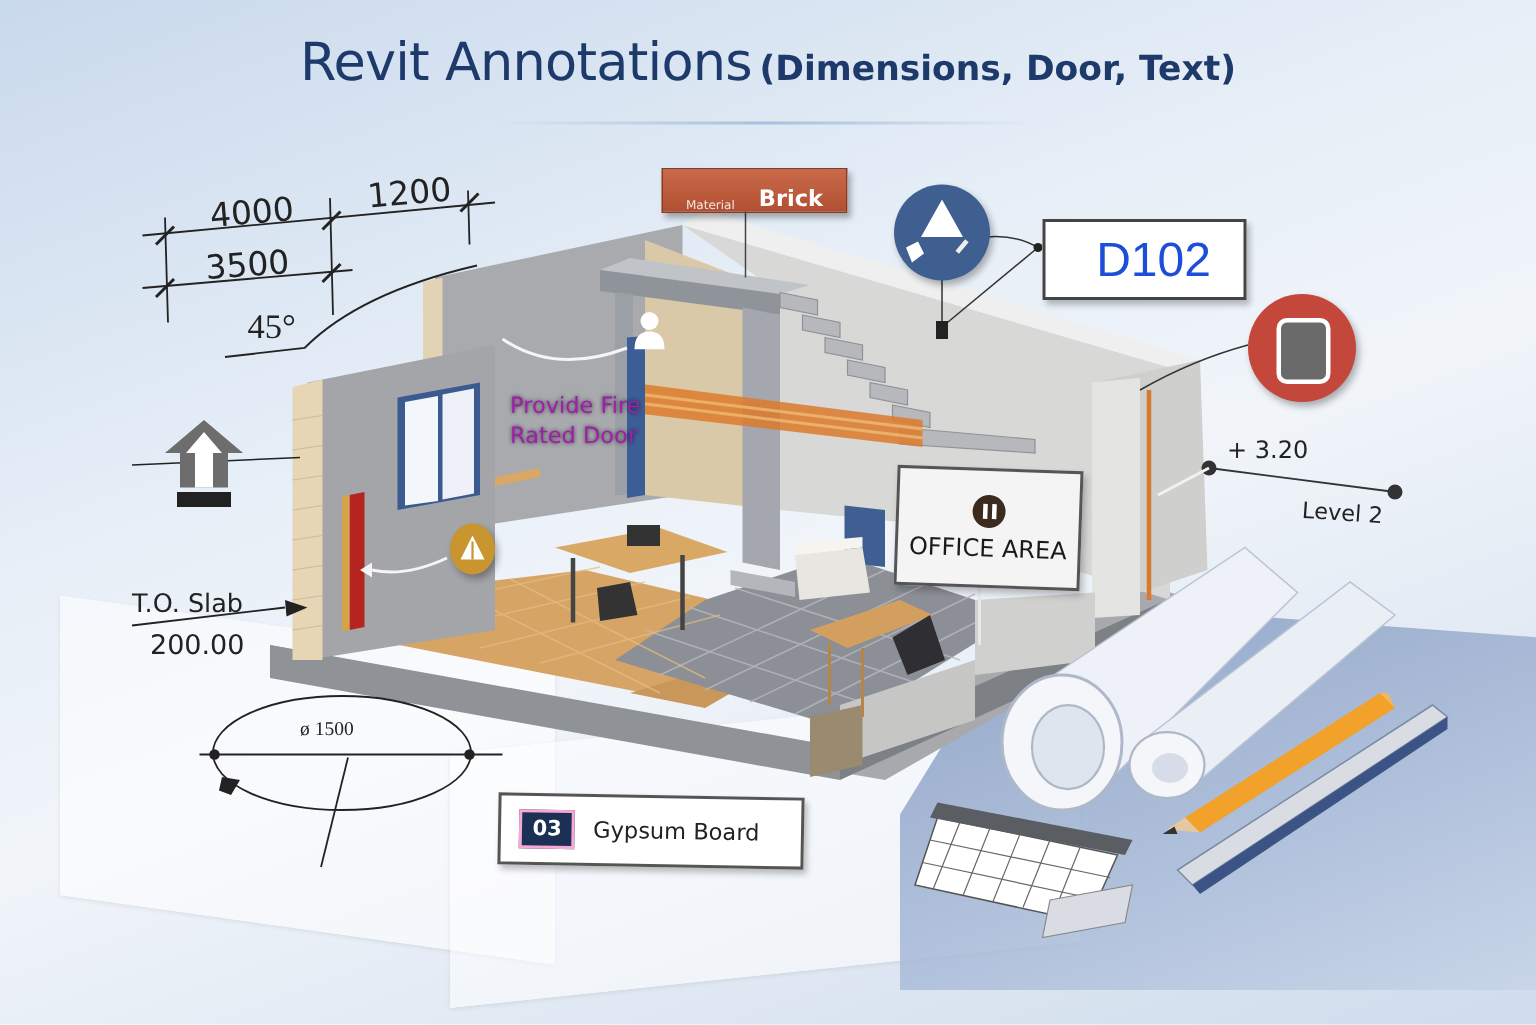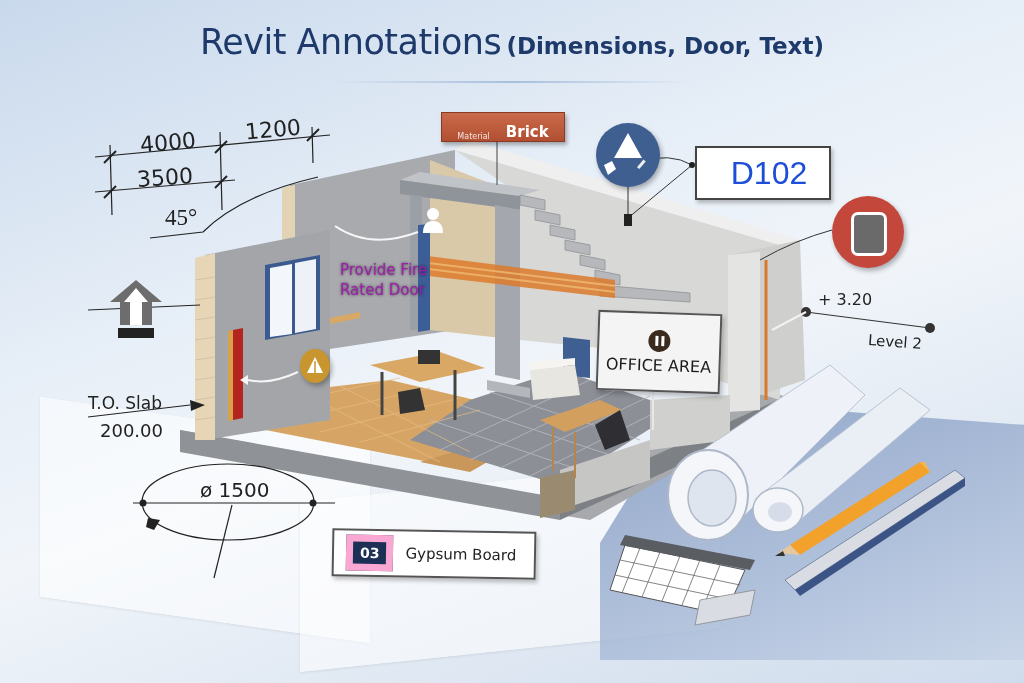--- a/index.html
+++ b/index.html
@@ -27,21 +27,21 @@
     background:linear-gradient(180deg,#c96a4a,#b24f32); border:1px solid #8a3a22;
     box-shadow:2px 3px 4px rgba(0,0,0,0.3); color:#fff; font-weight:bold;
     font-family:"DejaVu Sans", sans-serif;
   }
   .circle-tag { border-radius:50%; box-shadow:2px 3px 5px rgba(0,0,0,0.3); }
   .material-tag {
     background:#fff; border:2px solid #555; box-shadow:2px 3px 4px rgba(0,0,0,0.25);
     display:flex; align-items:center; gap:12px; padding:0 12px;
     font-family:"DejaVu Sans", sans-serif; color:#222;
   }
-  .mat-num { background:#1c2f55; color:#fff; font-weight:bold; padding:3px 7px; border:7px solid #f9a8d4; }
+  .mat-num { background:#1c2f55; color:#fff; font-weight:bold; padding:3px 7px; border:2px solid #f9a8d4; }
   .office-sign {
     background:#f4f4f4; border:2px solid #555; box-shadow:2px 3px 5px rgba(0,0,0,0.25);
     display:flex; flex-direction:column; align-items:center; justify-content:center;
     font-family:"DejaVu Sans", sans-serif; color:#1a1a1a;
   }
   .note-text { color:#a21caf; font-size:15px; text-shadow:0 0 3px rgba(0,0,0,0.7); font-family:"DejaVu Sans", sans-serif; line-height:20px; }
 </style>
 </head>
 <body>
 
@@ -240,21 +240,21 @@
   <circle cx="653" cy="388" r="4" fill="#222"></circle>
 
   <path d="M298,372 Q270,385 248,380" stroke="#f5f5f5" stroke-width="2" fill="none"></path>
   <polygon points="248,375 240,380 248,385" fill="#f5f5f5"></polygon>
 </svg>
 
 <div class="abs dim-text" style="left:140px;top:130px;transform:rotate(-5deg);">4000</div>
 <div class="abs dim-text" style="left:245px;top:117px;transform:rotate(-5deg);">1200</div>
 <div class="abs dim-text" style="left:137px;top:165px;transform:rotate(-4deg);">3500</div>
 <div class="abs dim-text" style="left:165px;top:205px;font-size:23px;font-family:Liberation Serif, serif;">45°</div>
-<div class="abs dim-text" style="left:200px;top:478px;font-size:20px;">ø 1500</div>
+<div class="abs dim-text" style="left:200px;top:478px;font-size:13px;font-family:Liberation Serif, serif;">ø 1500</div>
 
 <div class="abs label-dark" style="left:88px;top:393px;font-size:17px;">T.O. Slab</div>
 <div class="abs label-dark" style="left:100px;top:420px;font-size:18px;">200.00</div>
 
 <div class="abs label-dark" style="left:818px;top:290px;font-size:16px;">+ 3.20</div>
 <div class="abs label-dark" style="left:868px;top:333px;font-size:15px;transform:rotate(4deg);">Level 2</div>
 
 <div class="abs brick-tag" style="left:441px;top:112px;width:122px;height:28px;display:flex;align-items:flex-end;justify-content:center;gap:16px;">
   <span style="font-size:8px;opacity:0.85;font-weight:normal;">Material</span>
   <span style="font-size:15px;">Brick</span>

